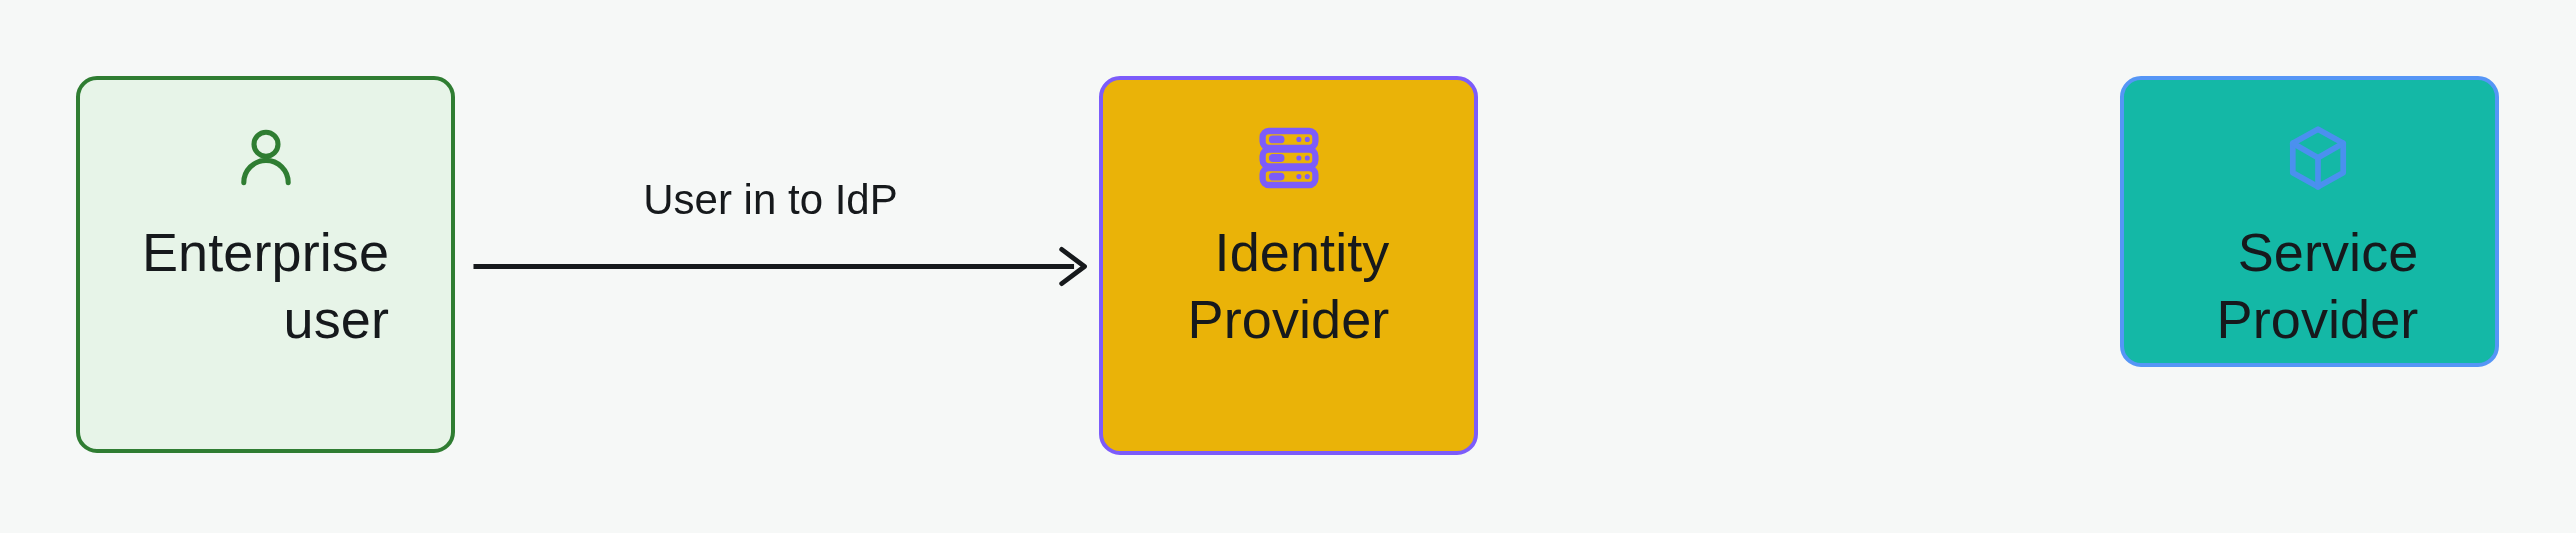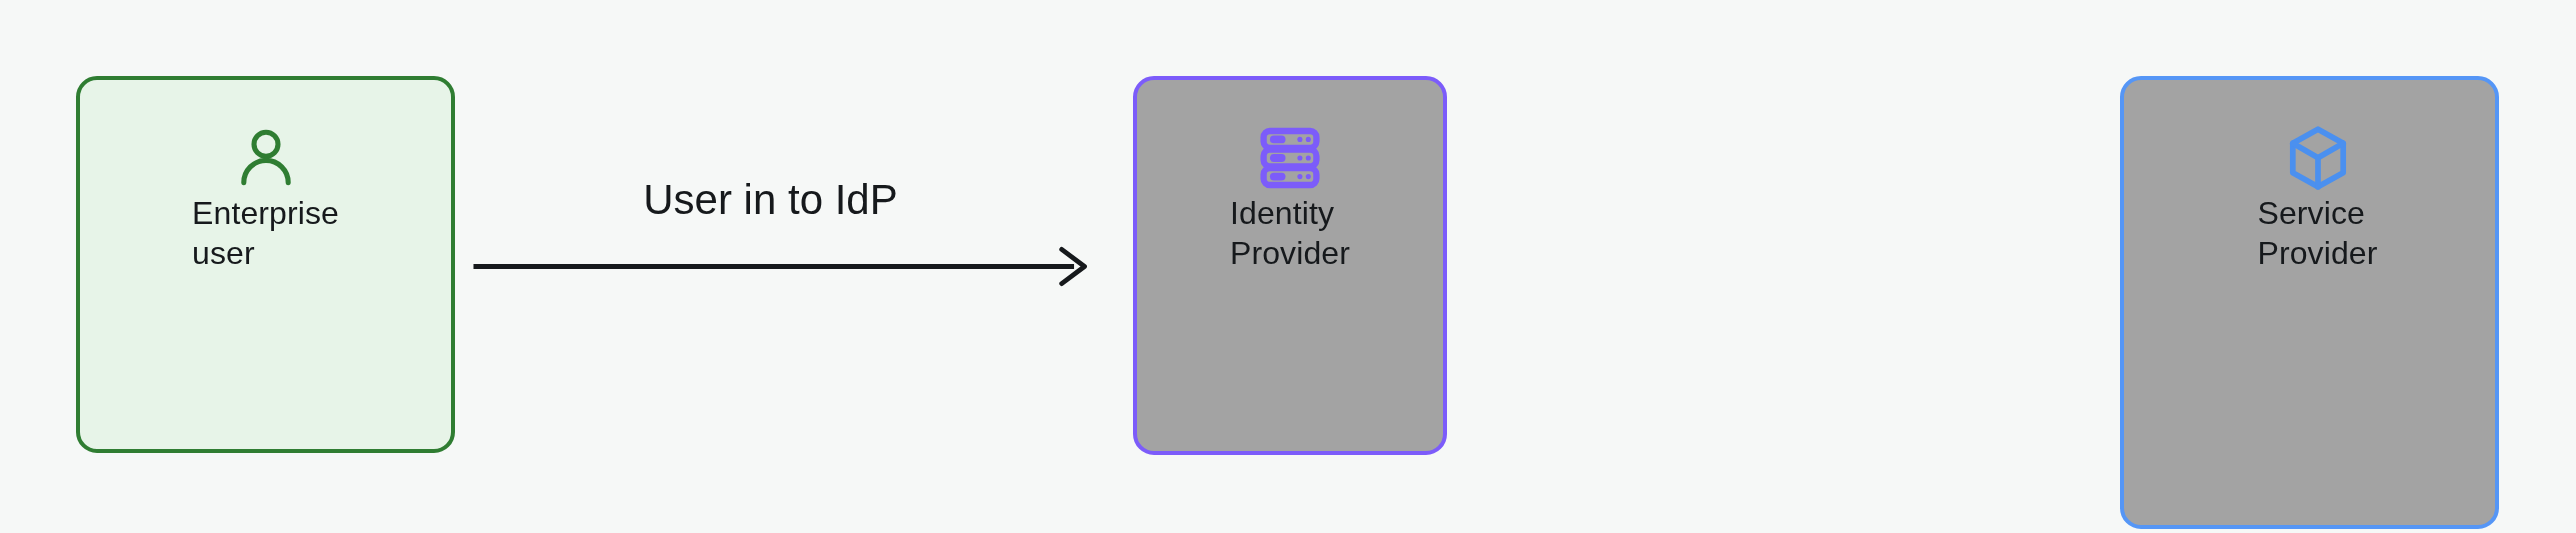--- a/index.html
+++ b/index.html
@@ -32,51 +32,52 @@
     align-items: center;
     justify-content: flex-start;
   }
   .node .node-icon {
     display: block;
     margin-top: 42px;
     height: 72px;
     line-height: 0;
   }
   .node .node-label {
-    text-align: left;
-    font-size: 32px;
+    margin-top: 25px;
+    text-align: right;
+    font-size: 54px;
     line-height: 1.24;
     color: #16191c;
     letter-spacing: 0.1px;
     white-space: pre-line;
     font-weight: 400;
   }
 
   #node-user {
     left: 76px;
     top: 76px;
     width: 379px;
     height: 377px;
     background: #e7f4e8;
     border-color: #2f7d32;
   }
   #node-idp {
-    left: 1133px;
+    left: 1099px;
     top: 76px;
-    width: 314px;
+    width: 379px;
     height: 379px;
-    background: #a3a3a3;
+    background: #eab308;
     border-color: #7c5cfa;
   }
   #node-sp {
     left: 2120px;
     top: 76px;
     width: 379px;
-    height: 453px;
-    background: #a3a3a3;
+    height: 291px;
+    background: #14b8a6;
     border-color: #5596f6;
     padding-left: 16px;
   }
 
   
   .edge {
     position: absolute;
     top: 0;
     height: 533px;
     pointer-events: none;

